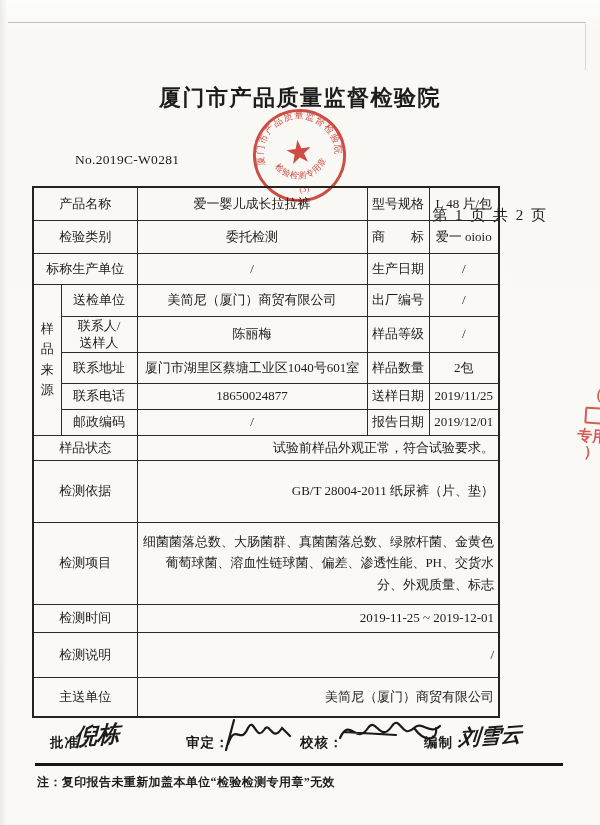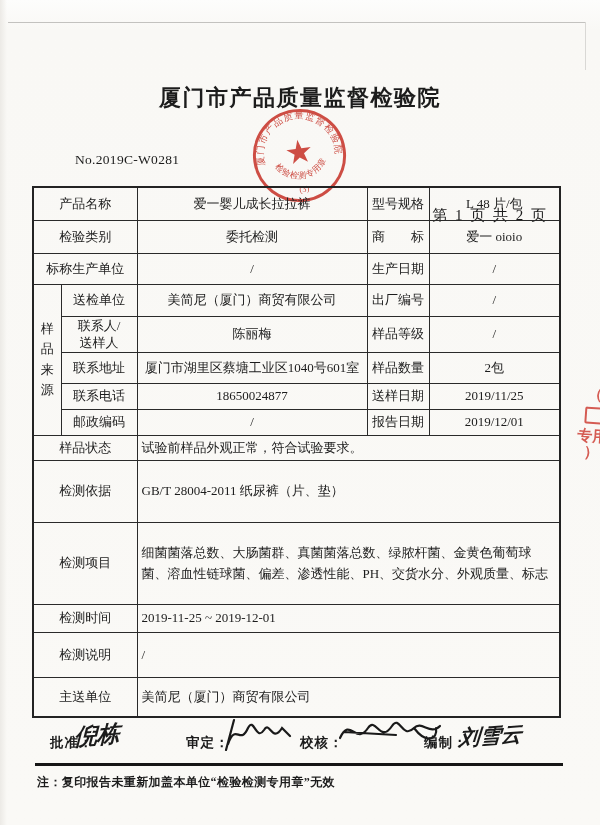--- a/index.html
+++ b/index.html
@@ -11,26 +11,26 @@
   .abs{position:absolute;}
   .scanline-h{top:22px;left:8px;width:578px;height:1px;background:#c3c2bf;}
   .scanline-v{left:585px;top:22px;width:1px;height:48px;background:#d9d8d5;}
   .edge-shade{left:0;top:0;width:7px;height:825px;background:linear-gradient(90deg,#eceae6,rgba(250,249,246,0));}
   .org-name{top:83px;left:0;width:600px;text-align:center;font-size:22px;font-weight:bold;letter-spacing:1.5px;}
   .report-title{top:113px;left:0;width:600px;text-align:center;font-size:27px;font-weight:bold;letter-spacing:6px;}
   .report-no{top:152px;left:59px;font-size:13.5px;letter-spacing:.3px;margin-left:16px;}
   .page-ind{top:161px;right:52px;font-size:15px;letter-spacing:2px;margin-top:45px;}
   .seal{left:250px;top:106px;width:99px;height:99px;opacity:.87;mix-blend-mode:multiply;}
   .seal text{font-family:"Liberation Serif","DejaVu Serif",serif;}
-  table.rep{position:absolute;left:32px;top:186px;width:529px;border-collapse:collapse;table-layout:fixed;
+  table.rep{position:absolute;left:32px;top:186px;width:468px;border-collapse:collapse;table-layout:fixed;
     border:2px solid #232323;padding-left:39px;}
   table.rep td{border:1.5px solid #2a2a2a;font-size:13px;padding:0 4px;overflow:hidden;}
   td.lab{text-align:center;}
   td.vc{text-align:center;}
-  td.vl{text-align:left;padding-left:7px;margin-top:27px;}
+  td.vl{text-align:right;padding-left:7px;margin-top:27px;}
   td.pre{white-space:pre-line;line-height:1.35;}
   td.vert{white-space:pre-line;line-height:1.55;font-size:13px;padding:0;}
   td.items{line-height:1.65;}
   .sig-label{font-size:13.5px;font-weight:600;letter-spacing:1px;}
   .sig-name{font-style:italic;font-weight:600;color:#1b1b1b;}
   .rule{top:763px;left:35px;width:528px;height:2.5px;background:#161616;}
   .foot-note{top:774px;left:37px;font-size:12px;font-weight:bold;letter-spacing:.4px;}
   .side-stamp{left:576px;top:386px;width:30px;height:140px;transform:rotate(4deg);opacity:.8;}
   .side-stamp span{display:block;text-align:center;font-size:15px;font-weight:bold;line-height:1.1;}
   .side-blob{display:block;width:14px;height:13px;margin:4px auto;border:2px solid currentColor;border-radius:2px;}

